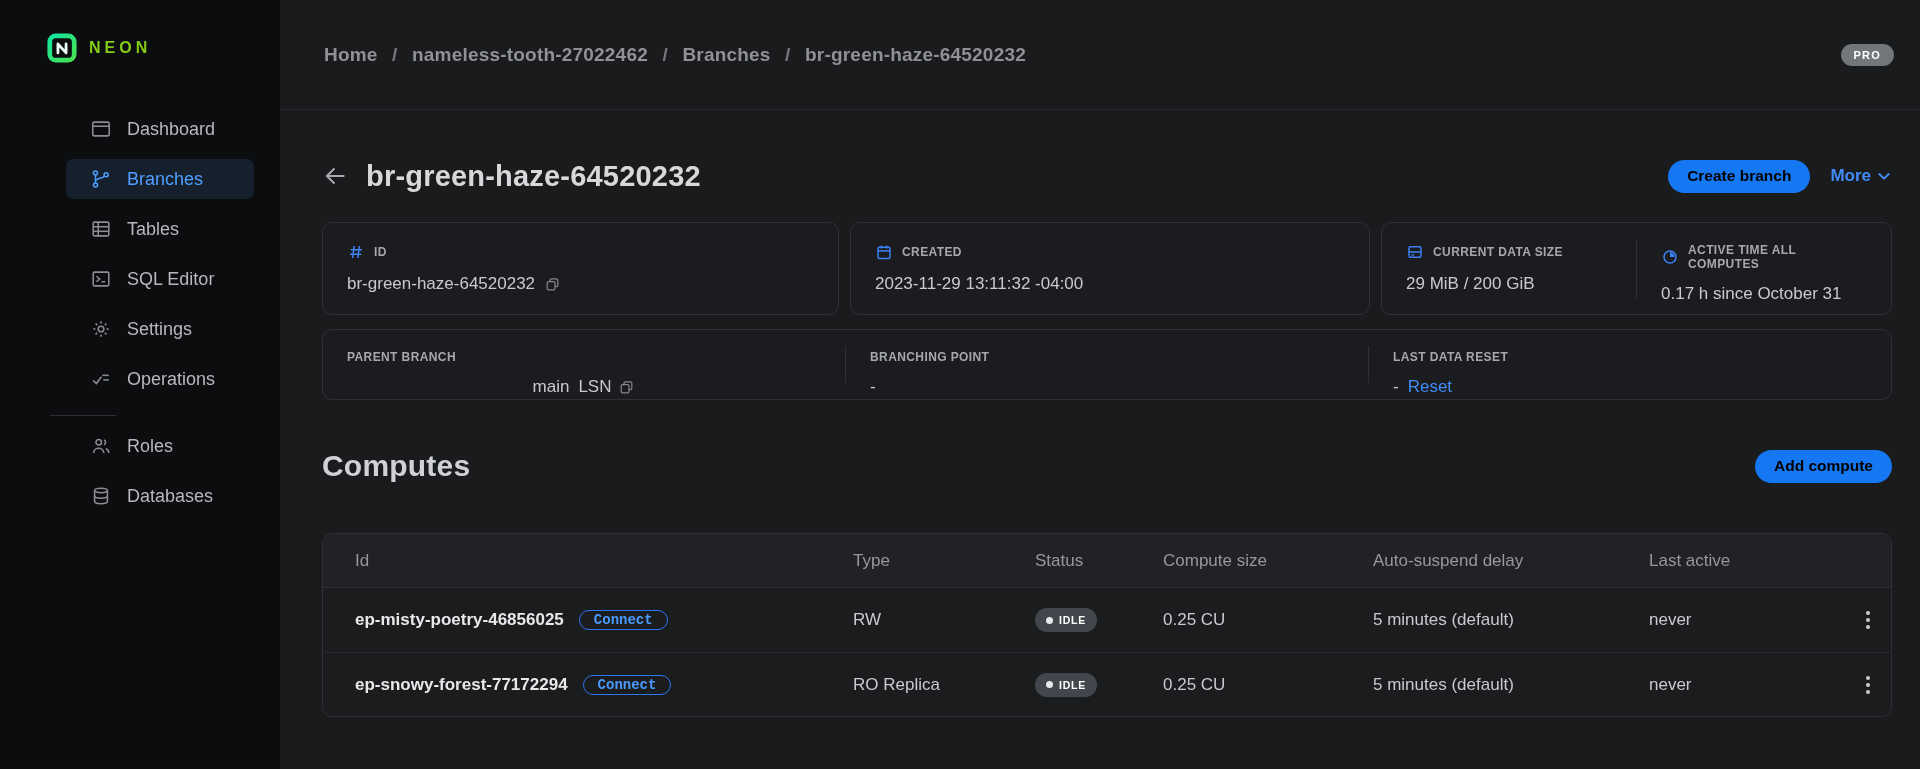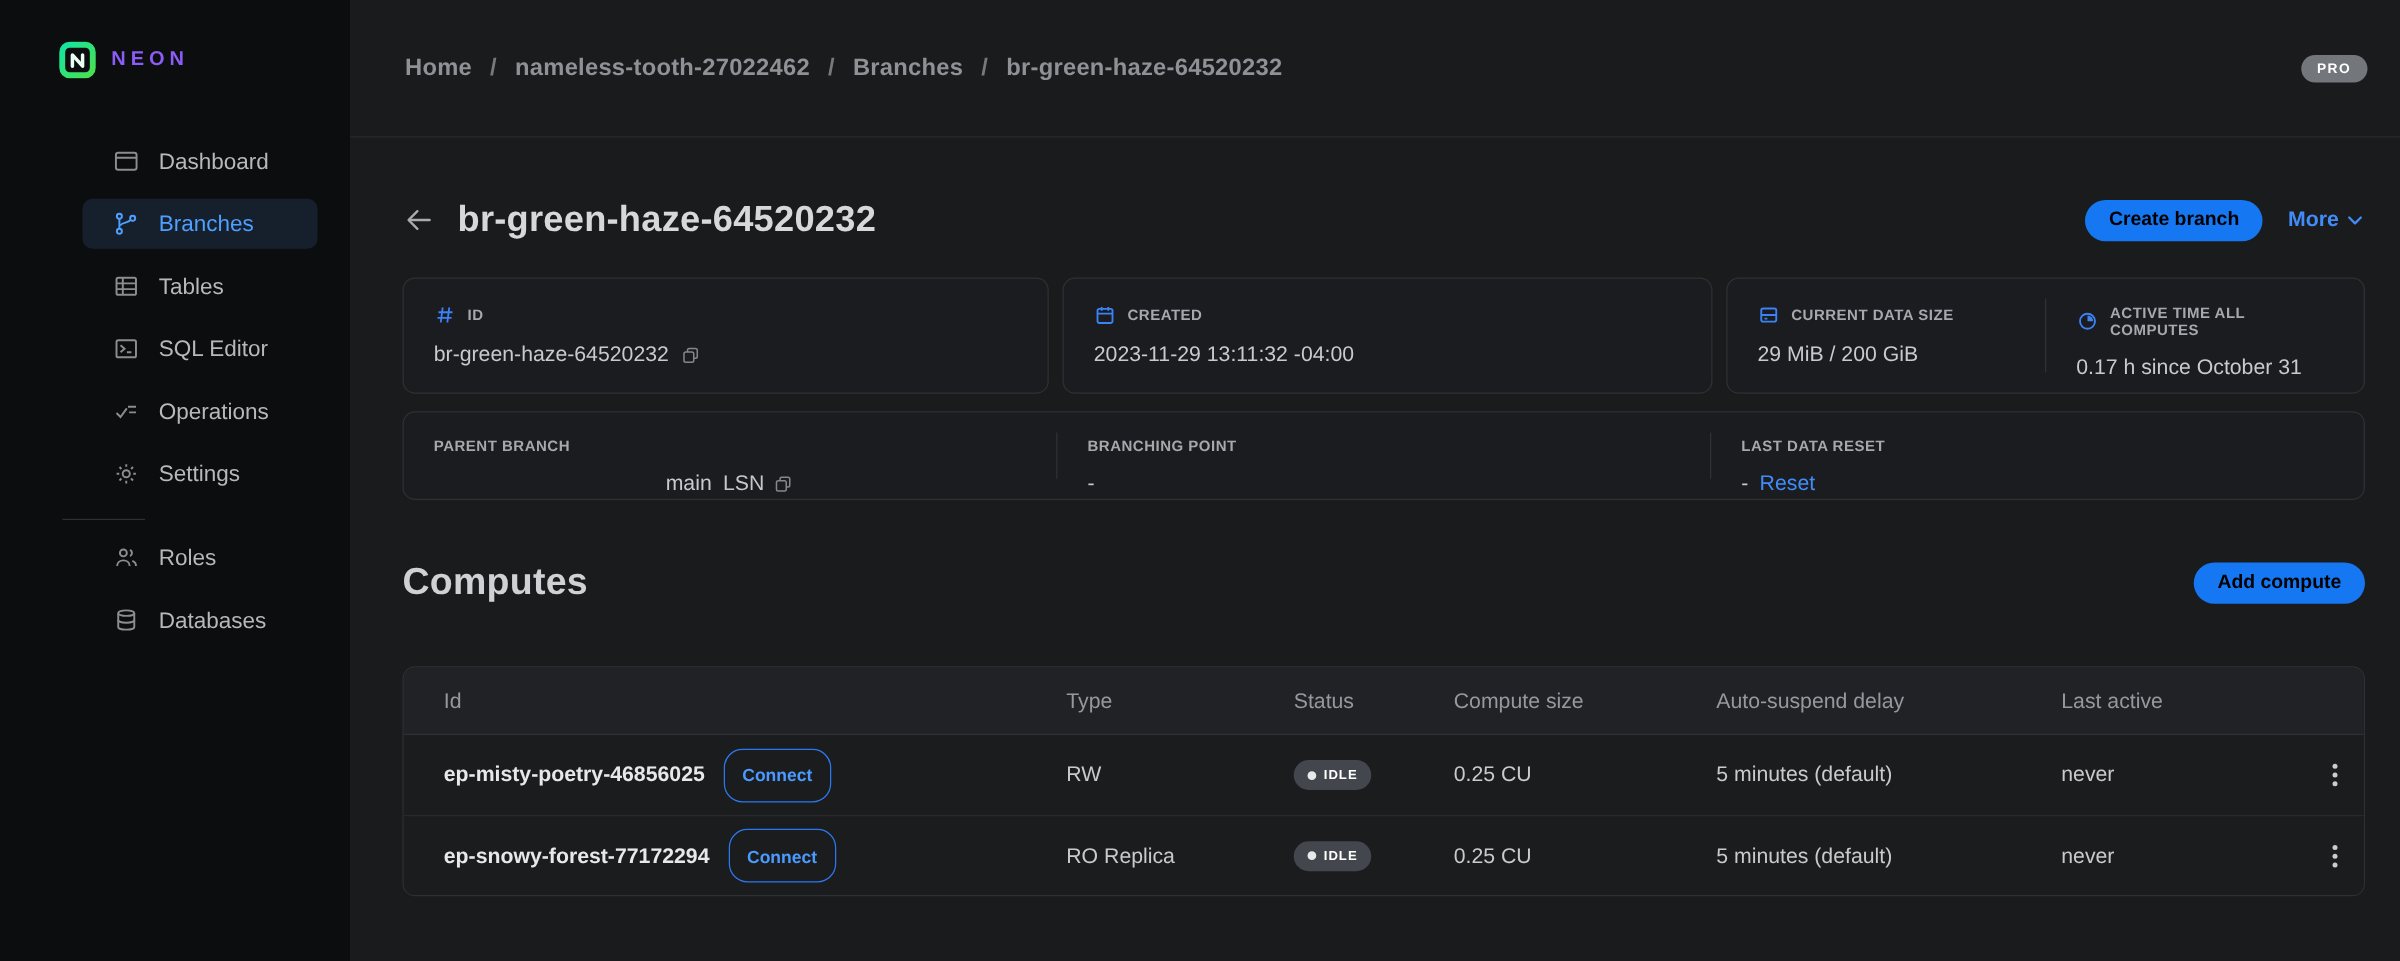--- a/index.html
+++ b/index.html
@@ -3,21 +3,21 @@
 <meta charset="utf-8">
 <style>
   * { margin:0; padding:0; box-sizing:border-box; }
   html,body { width:1920px; height:769px; overflow:hidden; }
   body { font-family:"Liberation Sans", sans-serif; background:#1a1b1d; color:#c9cacd; }
   .app { display:flex; width:1920px; height:769px; }
 
   
   .sidebar { width:280px; min-width:280px; height:100%; background:#0c0d0e; }
   .logo { display:flex; align-items:center; gap:12px; padding:33px 0 0 47px; }
-  .brand { color:#8b5cf6; font-size:16px; font-weight:800; letter-spacing:4px; }
+  .brand { color:#84cc16; font-size:16px; font-weight:800; letter-spacing:4px; }
   .nav { margin-top:46px;margin-left:40px; }
   .nav2 { margin-top:0; }
   .nav-item { display:flex; align-items:center; gap:15px; height:40px; margin:10px 26px 0 26px;
               padding-left:24px; border-radius:8px; font-size:18px; color:#b6b8bc; cursor:pointer; }
   .nav-item:first-child { margin-top:0; }
   .nav-item .nicon { display:flex; color:#8b8d92; }
   .nav-item.active { background:#16202d; color:#4e9fff; }
   .nav-item.active .nicon { color:#4e9fff; }
   .nav-divider { height:1px; width:66px; background:#2d2f32; margin:16px 0 10px 50px; }
 
@@ -69,22 +69,22 @@
   .section-row .btn-primary { margin-left:auto; }
 
   .table { margin-top:47px; border:1px solid #2e3033; border-radius:10px; overflow:hidden; }
   .tgrid { display:grid; grid-template-columns:530px 182px 128px 210px 276px 1fr 46px; align-items:center; }
   .thead { height:54px; background:#212226; color:#96989d; font-size:17px; border-bottom:1px solid #2e3033; }
   .thead .c1 { padding-left:32px; }
   .trow { height:64px; background:#1b1c1e; font-size:17px; color:#c9cacd; }
   .trow + .trow { border-top:1px solid #28292d; }
   .idcell { display:flex; align-items:center; gap:15px; padding-left:32px; }
   .ep-name { font-weight:700; color:#e7e8ea; }
-  .connect-btn { display:inline-flex; align-items:center; height:43px; padding:0 14px; background:transparent;
-                 border:1.5px solid #2b77ef; border-radius:15px; color:#4a9aff; font-family:Liberation Sans, sans-serif;
+  .connect-btn { display:inline-flex; align-items:center; height:20px; padding:0 14px; background:transparent;
+                 border:1.5px solid #2b77ef; border-radius:15px; color:#4a9aff; font-family:Liberation Mono, monospace;
                  font-size:14px; font-weight:700; cursor:pointer; }
   .status-badge { display:inline-flex; align-items:center; gap:6px; height:24px; padding:0 11px;
                   background:#43474d; border-radius:12px; color:#fff; font-size:10.5px; font-weight:700;
                   letter-spacing:.8px; }
   .status-dot { width:7px; height:7px; border-radius:50%; background:#e8e9ea; }
   .kebab { display:flex; flex-direction:column; gap:3px; align-items:center; justify-content:center;
            cursor:pointer; padding:6px; }
   .kebab i { width:4px; height:4px; border-radius:50%; background:#caccce; }
 
   svg { display:block; }
@@ -150,35 +150,35 @@
               <rect x="3.5" y="4.5" width="17" height="15" rx="1.5"></rect>
               <polyline points="7,9 10.5,12 7,15"></polyline>
               <line x1="12.5" y1="15" x2="16.5" y2="15"></line>
             </svg>
         </span>
         <span>SQL Editor</span>
       </div>
       <div class="nav-item">
         <span class="nicon">
           <svg width="22" height="22" viewBox="0 0 24 24" fill="none" stroke="currentColor" stroke-width="1.7">
+              <circle cx="12" cy="12" r="3.1"></circle>
+              <path d="M12 3.6v2.3M12 18.1v2.3M3.6 12h2.3M18.1 12h2.3M6.1 6.1l1.7 1.7M16.2 16.2l1.7 1.7M17.9 6.1l-1.7 1.7M7.8 16.2l-1.7 1.7"></path>
+            </svg>
+        </span>
+        <span>Settings</span>
+      </div>
+      <div class="nav-item">
+        <span class="nicon">
+          <svg width="22" height="22" viewBox="0 0 24 24" fill="none" stroke="currentColor" stroke-width="1.7">
               <polyline points="3.5,13.5 7,17 12.5,9.5"></polyline>
               <line x1="13.5" y1="8" x2="20.5" y2="8"></line>
               <line x1="14.5" y1="13" x2="20.5" y2="13"></line>
             </svg>
         </span>
         <span>Operations</span>
-      </div>
-      <div class="nav-item">
-        <span class="nicon">
-          <svg width="22" height="22" viewBox="0 0 24 24" fill="none" stroke="currentColor" stroke-width="1.7">
-              <circle cx="12" cy="12" r="3.1"></circle>
-              <path d="M12 3.6v2.3M12 18.1v2.3M3.6 12h2.3M18.1 12h2.3M6.1 6.1l1.7 1.7M16.2 16.2l1.7 1.7M17.9 6.1l-1.7 1.7M7.8 16.2l-1.7 1.7"></path>
-            </svg>
-        </span>
-        <span>Settings</span>
       </div>
     </nav>
 
     <div class="nav-divider"></div>
 
     <nav class="nav nav2">
       <div class="nav-item">
         <span class="nicon">
           <svg width="22" height="22" viewBox="0 0 24 24" fill="none" stroke="currentColor" stroke-width="1.7">
               <circle cx="9.5" cy="8" r="3"></circle>

